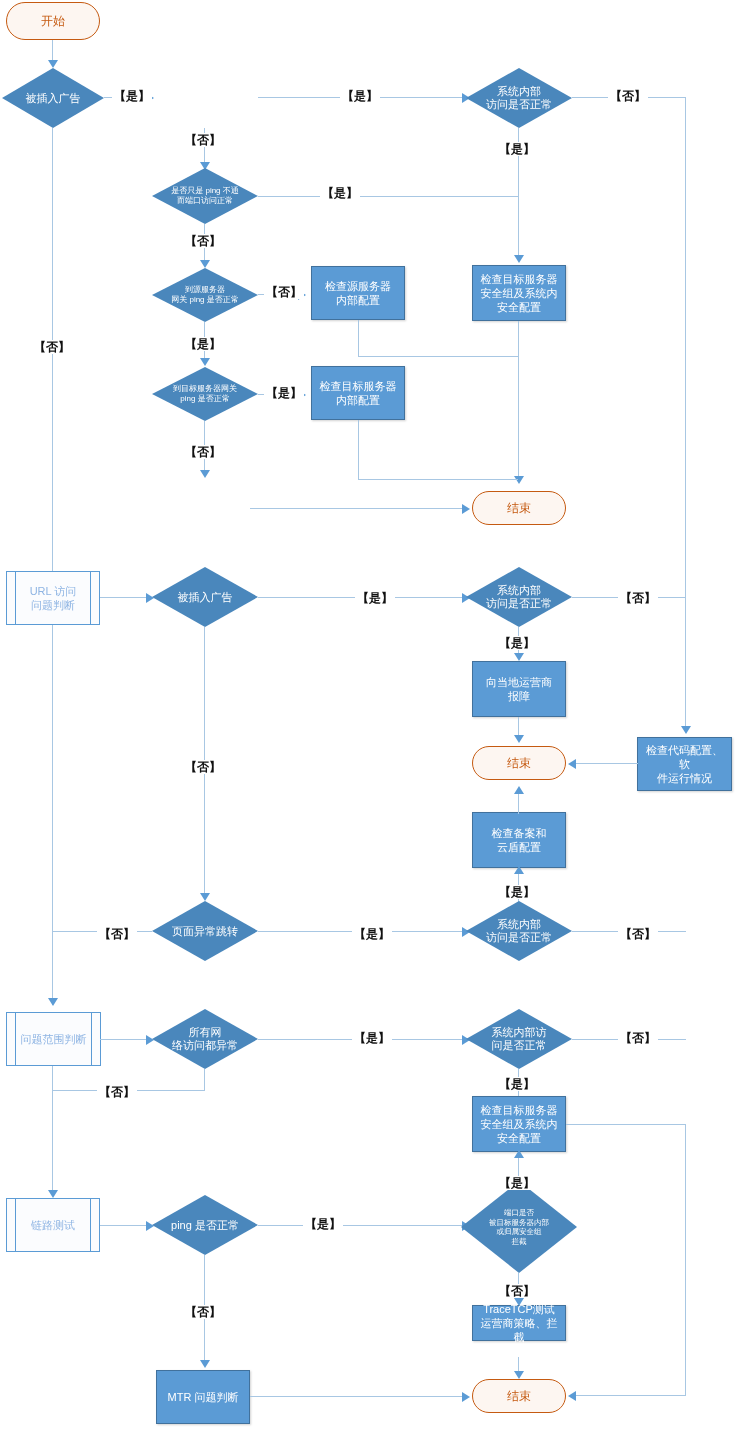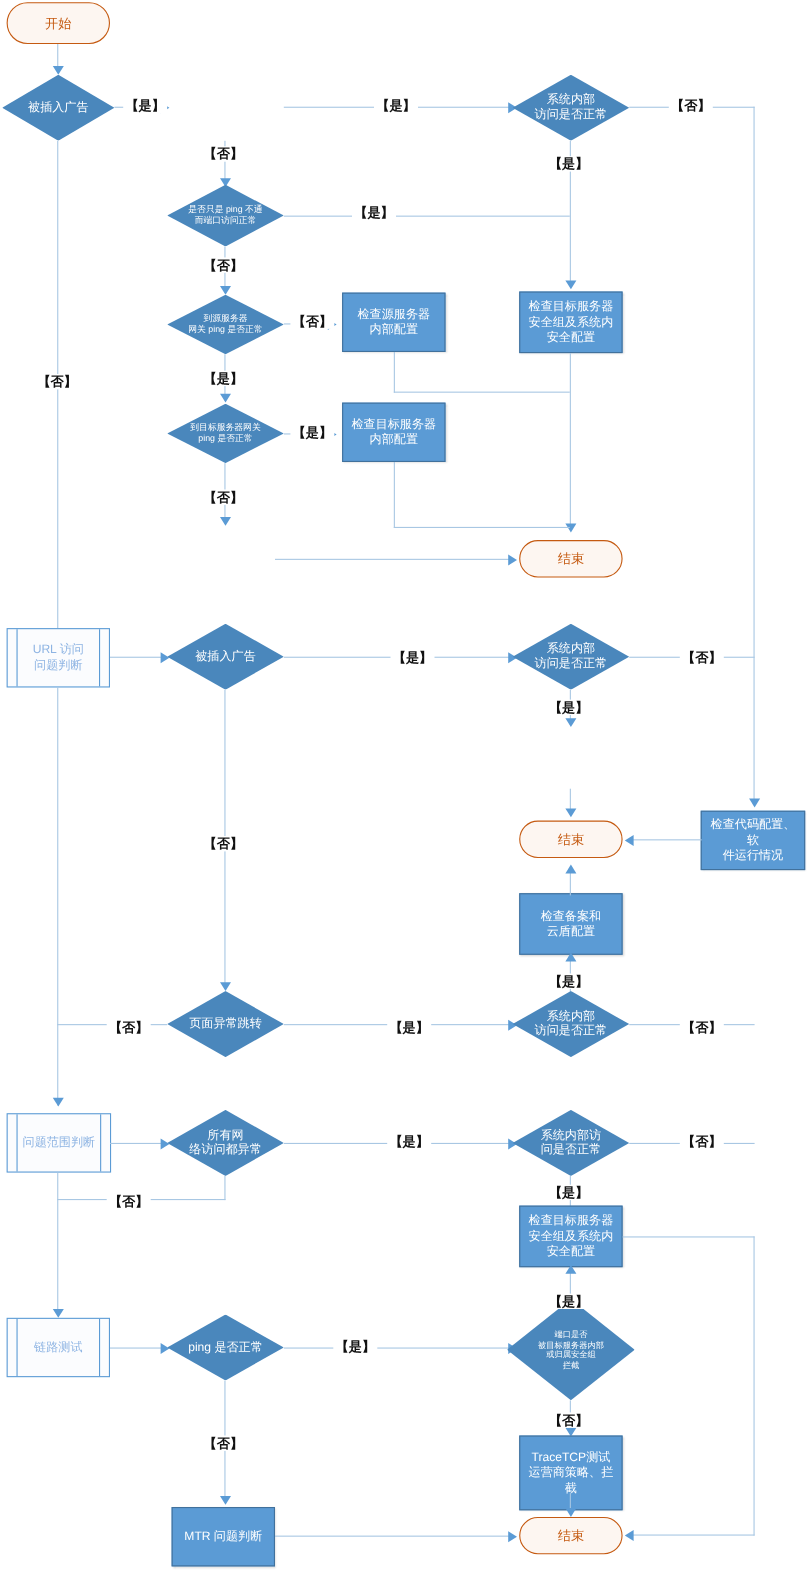--- a/index.html
+++ b/index.html
@@ -168,20 +168,23 @@
   <div class="arw down" style="left:200px;top:893px;"></div>
 
   <div class="node dec" style="left:466px;top:567px;width:106px;height:60px;">
     <div class="dshape"></div>
     <div class="dtext">系统内部<br>访问是否正常</div>
   </div>
   <div class="ln lnh" style="left:572px;top:597px;width:114px;"></div>
   <div class="ln lnv" style="left:518px;top:627px;height:32px;"></div>
   <div class="arw down" style="left:514px;top:653px;"></div>
 
+  <div class="node proc" style="left:472px;top:661px;width:94px;height:56px;">
+    <span>向当地运营商<br>报障</span>
+  </div>
   <div class="ln lnv" style="left:518px;top:717px;height:22px;"></div>
   <div class="arw down" style="left:514px;top:735px;"></div>
 
   <div class="node term" style="left:472px;top:746px;width:94px;height:34px;">
     <span>结束</span>
   </div>
 
   <div class="node proc" style="left:637px;top:737px;width:95px;height:54px;">
     <span>检查代码配置、软<br>件运行情况</span>
   </div>
@@ -266,21 +269,21 @@
 
   <div class="node dec tiny" style="left:461px;top:1181px;width:116px;height:92px;">
     <div class="dshape"></div>
     <div class="dtext">端口是否<br>被目标服务器内部<br>或归属安全组<br>拦截</div>
   </div>
   <div class="ln lnv" style="left:518px;top:1152px;height:32px;"></div>
   <div class="arw up" style="left:514px;top:1150px;"></div>
   <div class="ln lnv" style="left:518px;top:1273px;height:30px;"></div>
   <div class="arw down" style="left:514px;top:1298px;"></div>
 
-  <div class="node proc" style="left:472px;top:1305px;width:94px;height:68px;">
+  <div class="node proc" style="left:472px;top:1305px;width:94px;height:36px;">
     <span>TraceTCP测试<br>运营商策略、拦截</span>
   </div>
   <div class="ln lnv" style="left:518px;top:1357px;height:18px;"></div>
   <div class="arw down" style="left:514px;top:1371px;"></div>
 
   <div class="node proc" style="left:156px;top:1370px;width:94px;height:54px;">
     <span>MTR 问题判断</span>
   </div>
   <div class="ln lnh" style="left:250px;top:1396px;width:216px;"></div>
   <div class="arw right" style="left:462px;top:1392px;"></div>

